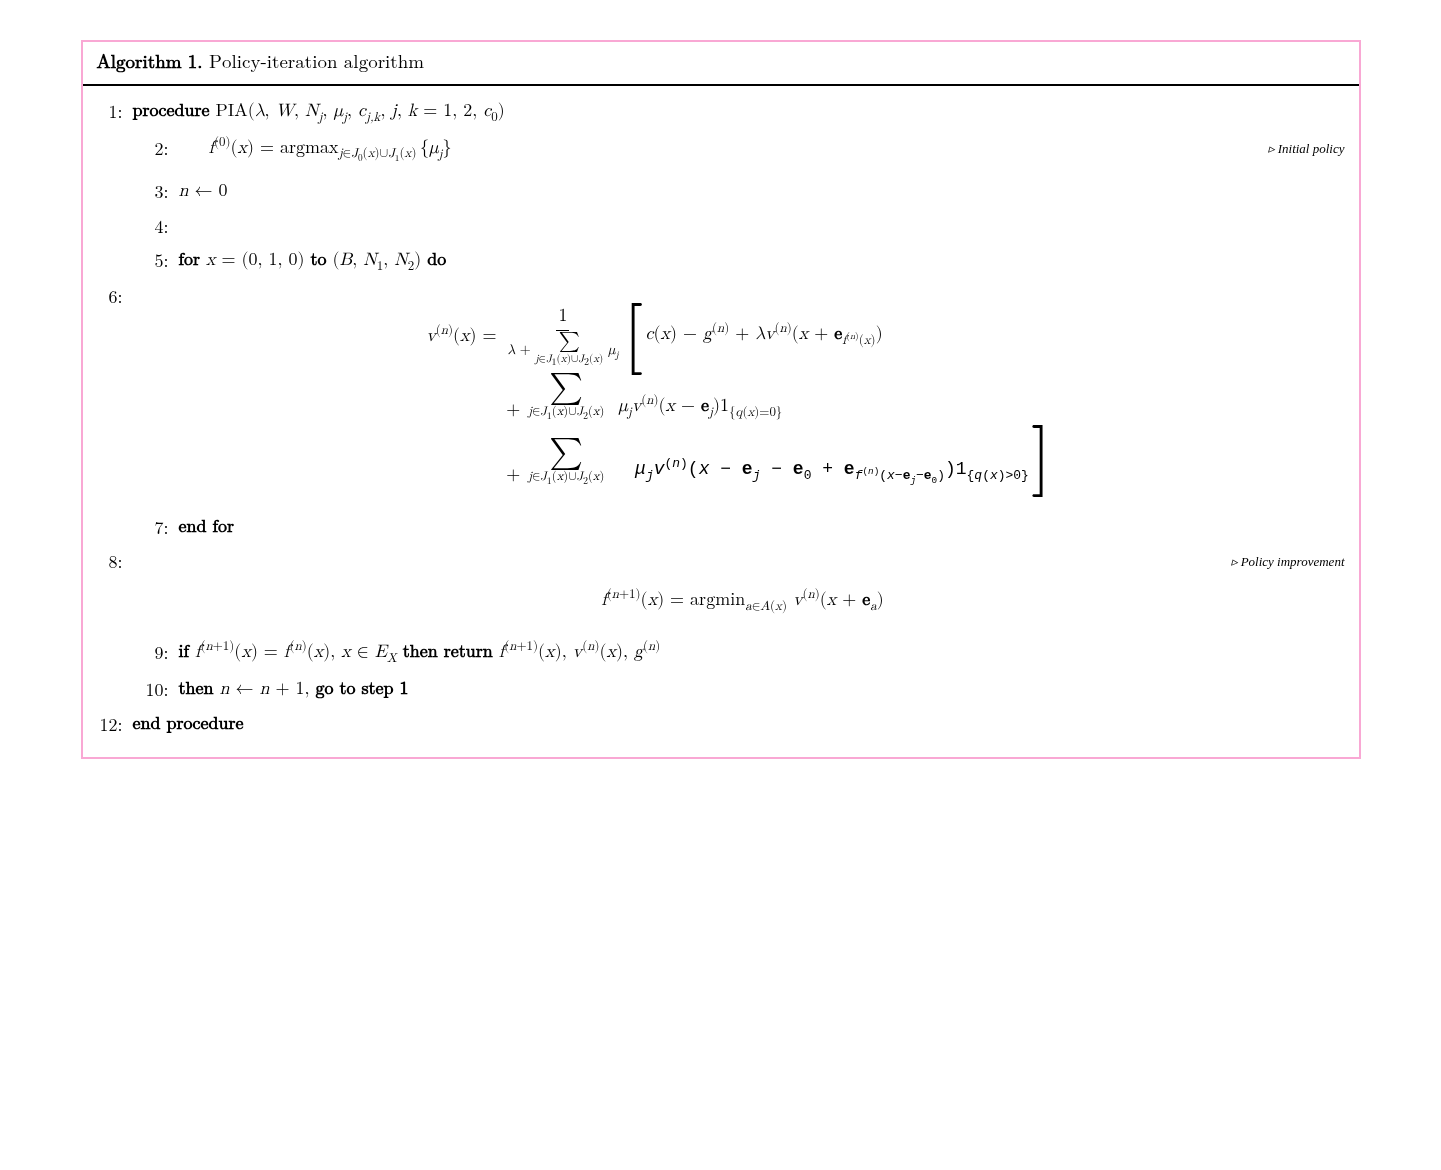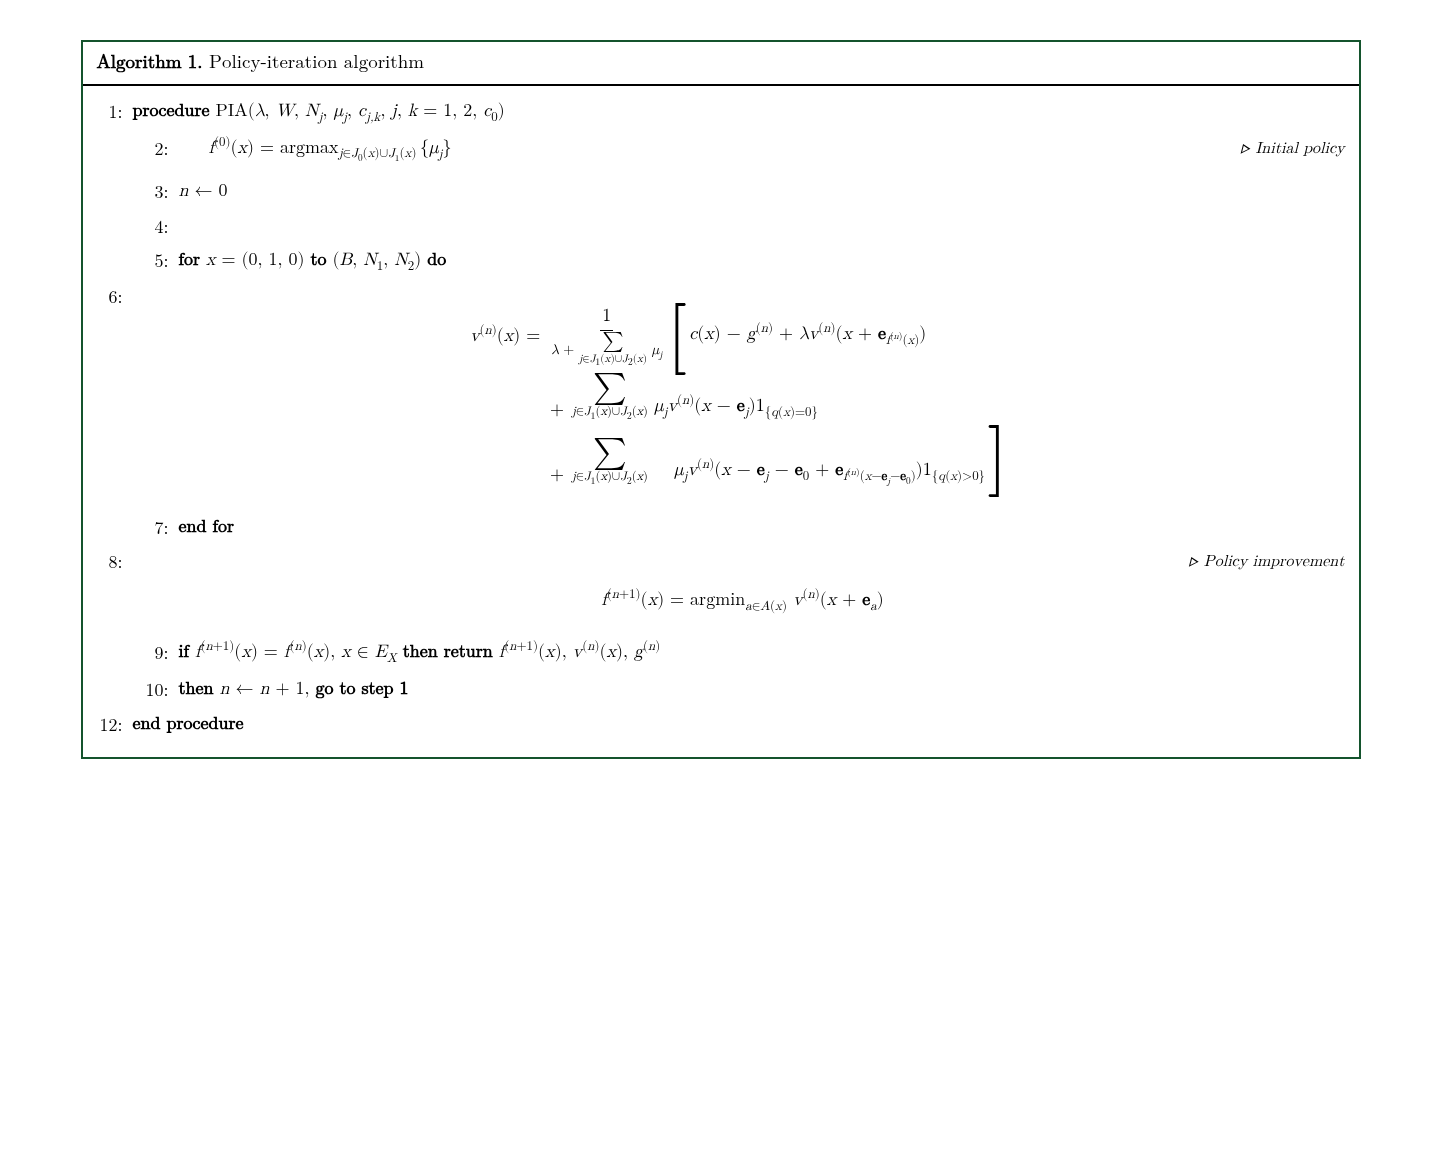--- a/index.html
+++ b/index.html
@@ -8,21 +8,21 @@
       font-family: 'Computer Modern', 'Latin Modern Math', 'STIX Two Math', Georgia, serif;
       display: flex;
       justify-content: center;
       align-items: flex-start;
       padding: 40px;
       min-height: 1170px;
       width: 1441px;
     }
 
     .algorithm-box {
-      border: 2px solid #14532d;
+      border: 2px solid #f9a8d4;
       width: 1280px;
       font-size: 18px;
       line-height: 1.6;
     }
 
     .algorithm-header {
       border-bottom: 2px solid #000;
       padding: 6px 14px;
       font-size: 19px;
     }
@@ -54,23 +54,24 @@
     }
 
     .line-content {
       flex: 1;
       font-size: 18px;
     }
 
     .line-comment {
       margin-left: auto;
       font-style: italic;
-      font-size: 16px;
+      font-size: 13px;
       padding-left: 20px;
       white-space: nowrap;
+      font-family: Liberation Serif, serif;
     }
 
     .indent1 { padding-left: 60px; }
 
     .math-block {
       display: flex;
       justify-content: center;
       padding: 10px 14px;
       font-size: 18px;
     }
@@ -213,32 +214,32 @@
                 <span class="it">c</span>(<span class="it">x</span>) − <span class="it">g</span><sup>(<span class="it">n</span>)</sup> + <span class="it">λv</span><sup>(<span class="it">n</span>)</sup>(<span class="it">x</span> + <span class="bf">e</span><sub><span class="it">f</span><sup>(<span class="it">n</span>)</sup>(<span class="it">x</span>)</sub>)
               </span>
             </div>
 
             <div class="v-equation" style="margin-left: 80px; align-items:flex-end;">
               <span style="margin-right:8px;">+</span>
               <span style="display:inline-flex;flex-direction:column;align-items:center;vertical-align:middle;">
                 <span style="font-size:32px;line-height:0.85;">∑</span>
                 <span style="font-size:12.5px;white-space:nowrap;"><span class="it">j</span>∈<span class="it">J</span><sub style="font-size:10px;">1</sub>(<span class="it">x</span>)∪<span class="it">J</span><sub style="font-size:10px;">2</sub>(<span class="it">x</span>)</span>
               </span>
-              <span style="">
+              <span style="margin-left:8px;">
                 &nbsp;<span class="it">μ<sub>j</sub>v</span><sup>(<span class="it">n</span>)</sup>(<span class="it">x</span> − <span class="bf">e</span><sub><span class="it">j</span></sub>)1<sub>{<span class="it">q</span>(<span class="it">x</span>)=0}</sub></span>
 
             </div>
 
             <div class="v-equation" style="margin-left: 80px; align-items:flex-end;">
               <span style="margin-right:8px;">+</span>
               <span style="display:inline-flex;flex-direction:column;align-items:center;vertical-align:middle;">
                 <span style="font-size:32px;line-height:0.85;">∑</span>
                 <span style="font-size:12.5px;white-space:nowrap;"><span class="it">j</span>∈<span class="it">J</span><sub style="font-size:10px;">1</sub>(<span class="it">x</span>)∪<span class="it">J</span><sub style="font-size:10px;">2</sub>(<span class="it">x</span>)</span>
               </span>
-              <span style="margin-left:20px;">
+              <span style="margin-left:20px;font-family:Liberation Mono, monospace;">
                 &nbsp;<span class="it">μ<sub>j</sub>v</span><sup>(<span class="it">n</span>)</sup>(<span class="it">x</span> − <span class="bf">e</span><sub><span class="it">j</span></sub> − <span class="bf">e</span><sub>0</sub> + <span class="bf">e</span><sub><span class="it">f</span><sup>(<span class="it">n</span>)</sup>(<span class="it">x</span>−<span class="bf">e</span><sub><span class="it">j</span></sub>−<span class="bf">e</span><sub>0</sub>)</sub>)1<sub>{<span class="it">q</span>(<span class="it">x</span>)&gt;0}</sub></span>
 
               <span class="big-bracket-right">]</span>
             </div>
 
           </div>
         </div>
       </div>
     </div>
 

